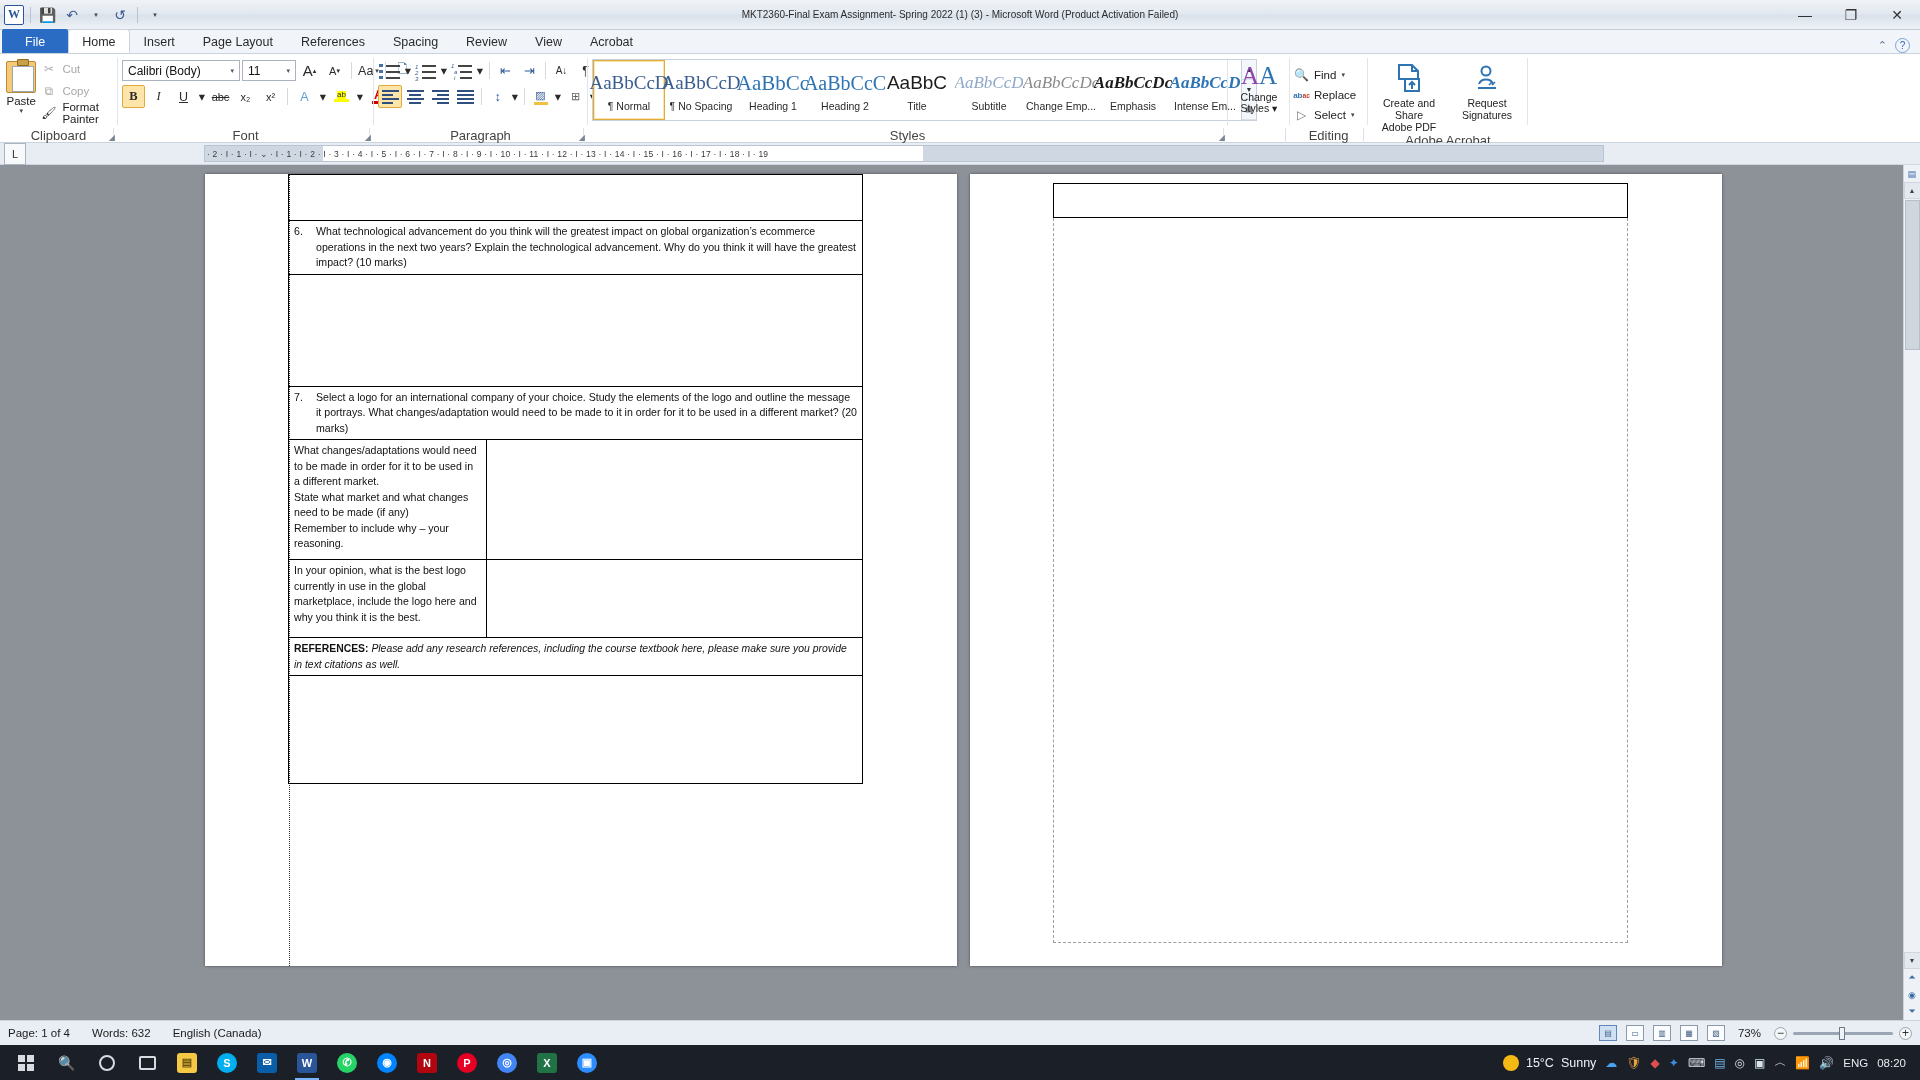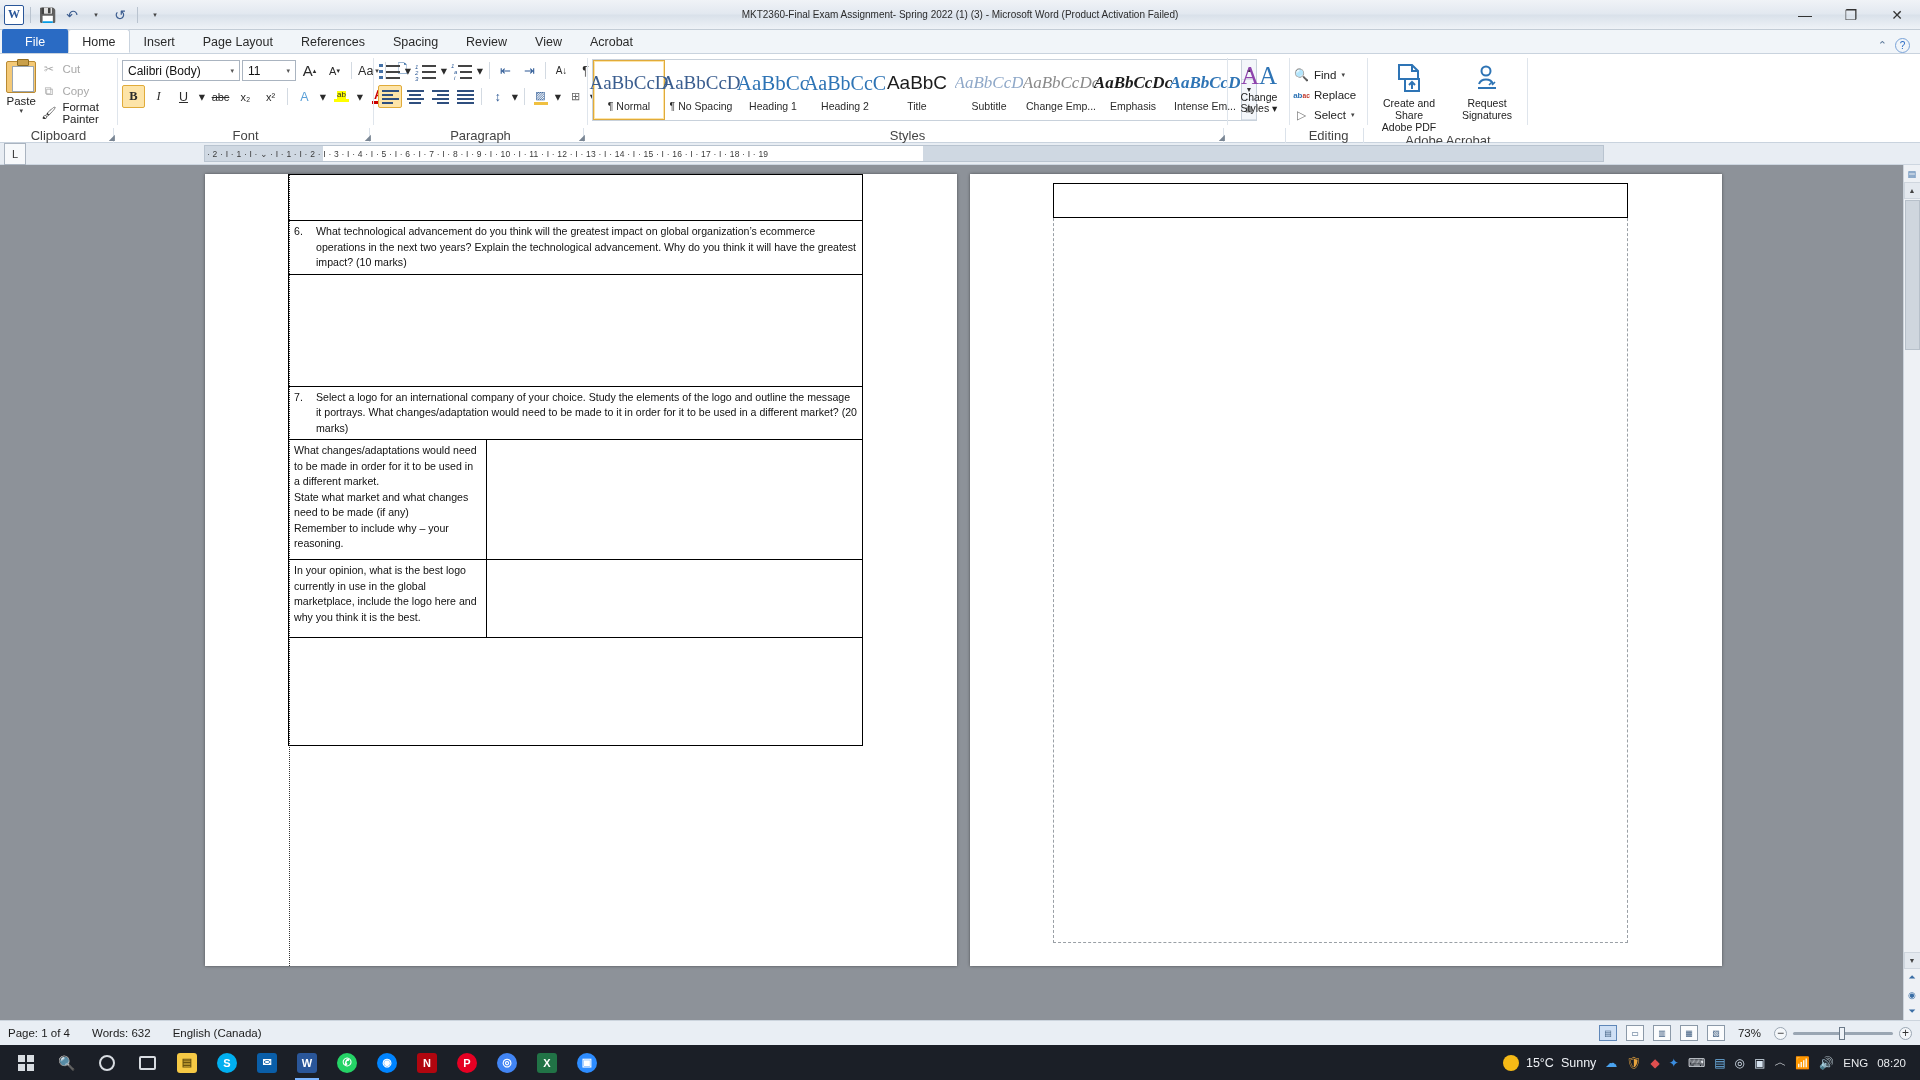--- a/index.html
+++ b/index.html
@@ -613,20 +613,26 @@
 State what market and what changes need to be made (if any)
 Remember to include why – your reasoning.</div>
         <div class="cell right"></div>
       </div>
 
       <div class="cellrow" style="height:78px;">
         <div class="cell left" style="white-space:pre-line;">In your opinion, what is the best logo currently in use in the global marketplace, include the logo here and why you think it is the best.</div>
         <div class="cell right"></div>
       </div>
 
+      <div class="cellrow">
+        <div class="cell full refcell">
+          <b>REFERENCES:</b>
+          <i>Please add any research references,  including the course textbook here, please make sure you provide in text citations as well.</i>
+        </div>
+      </div>
 
       <div class="cellrow" style="height:108px;">
         <div class="cell full"></div>
       </div>
 
     </div>
   </div>
 
   <div class="page page2">
     <div class="p2frame"></div>

